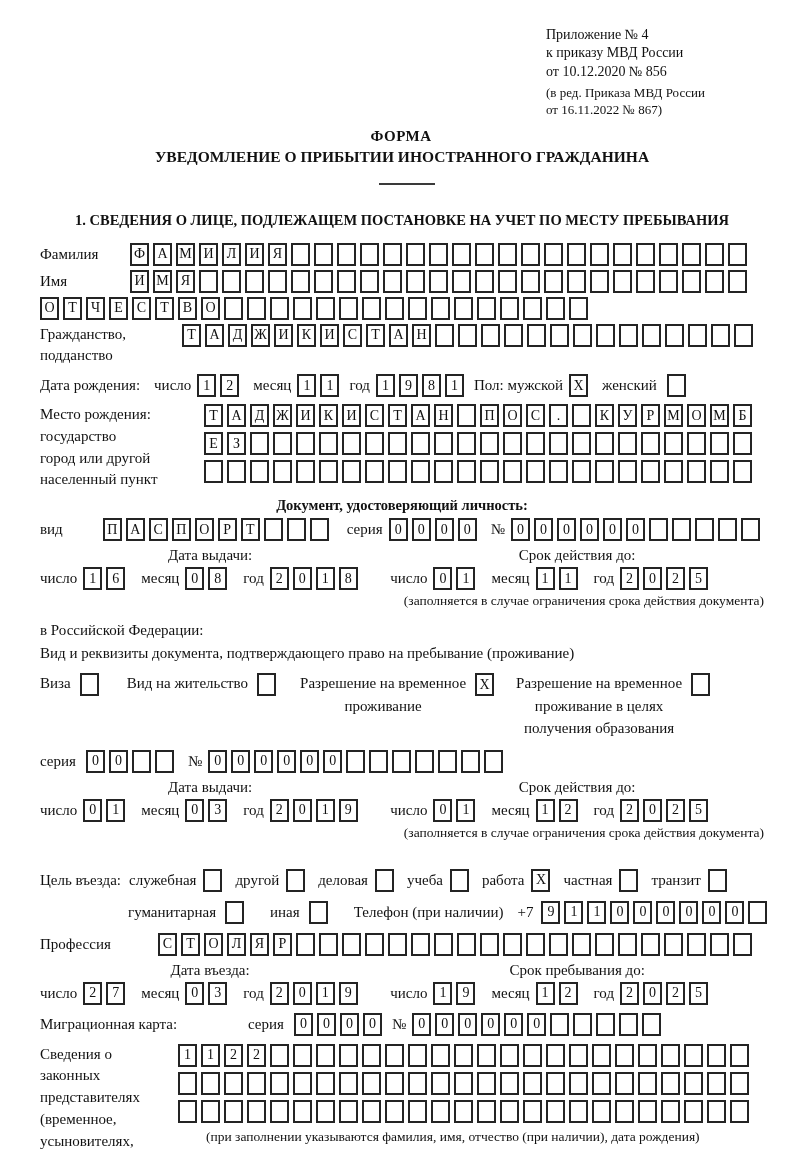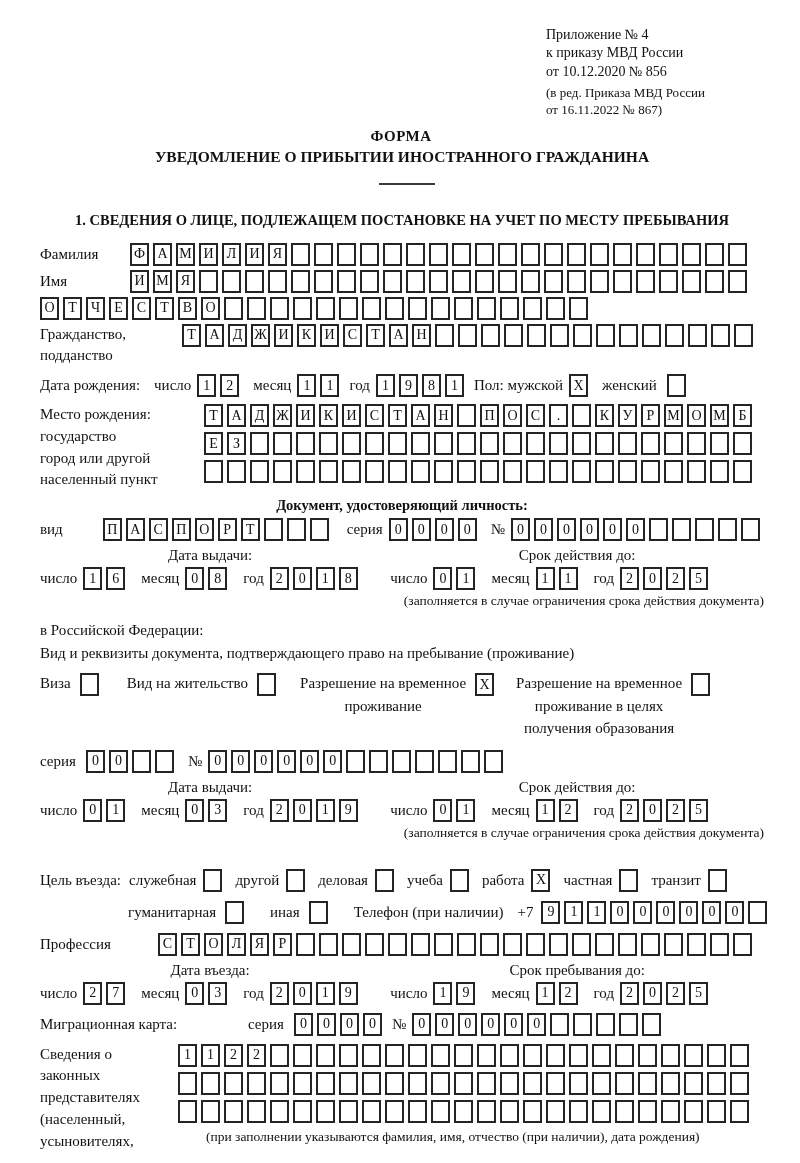--- a/index.html
+++ b/index.html
@@ -714,21 +714,21 @@
         <span class="cell"></span>
         <span class="cell"></span>
       </span>
   </div>
 
   <div class="row-top" style="margin-top:8px;">
     <span class="lblcol w138">
       <div>Сведения о</div>
       <div>законных</div>
       <div>представителях</div>
-      <div>(населенный,</div>
+      <div>(временное,</div>
       <div>усыновителях,</div>
 
     </span>
     <span class="stack">
       <span class="cells">
           <span class="cell">1</span>
           <span class="cell">1</span>
           <span class="cell">2</span>
           <span class="cell">2</span>
           <span class="cell"></span>

